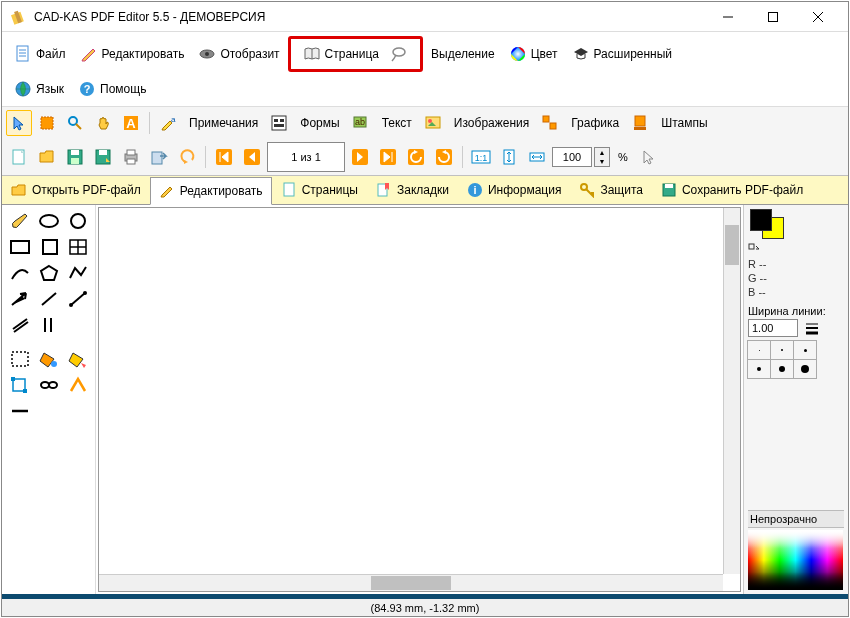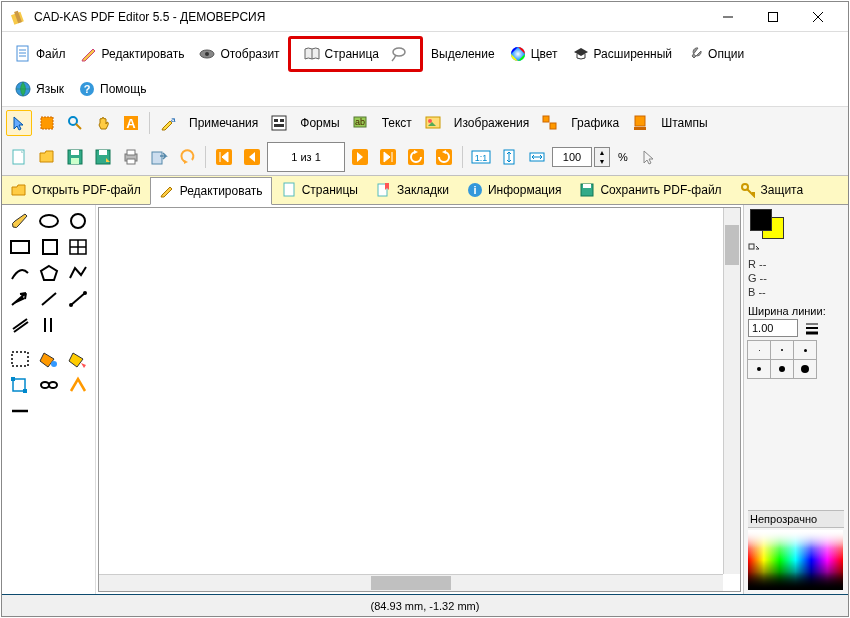--- a/index.html
+++ b/index.html
@@ -38,21 +38,21 @@
 .swatch-row { display: flex; gap: 0; margin-bottom: 4px; }
 .swatch { width: 22px; height: 22px; border: 1px solid #333; }
 .rgb { line-height: 14px; font-size: 11px; color: #333; }
 .linewidth-input { width: 50px; height: 18px; border: 1px solid #888; font-size: 11px; padding: 0 3px; }
 .dot-grid { display: flex; flex-wrap: wrap; width: 72px; margin-top: 4px; }
 .dot-cell { width: 24px; height: 20px; border: 1px solid #aaa; display: flex; align-items: center; justify-content: center; margin: -1px 0 0 -1px; cursor: pointer; }
 .dot { background: #000; border-radius: 50%; }
 .opacity-label { margin-top: 12px; background: #e8e8e8; border-top: 1px solid #bbb; border-bottom: 1px solid #bbb; padding: 2px; font-size: 11px; }
 .color-picker { width: 95px; height: 60px; margin-top: 2px; background: linear-gradient(to right, #f00, #ff0, #0f0, #0ff, #00f, #f0f, #f00), linear-gradient(to bottom, rgba(255,255,255,1), rgba(255,255,255,0) 50%, rgba(0,0,0,0) 50%, rgba(0,0,0,1)); background-blend-mode: overlay; }
 .color-picker-inner { width: 100%; height: 100%; background: linear-gradient(to bottom, #fff, transparent 30%, transparent 70%, #000); }
-.statusbar { height: 22px; background: #f0f0f0; border-top: 1px solid #0c4a6e; display: flex; align-items: center; justify-content: center; font-size: 11px; }
+.statusbar { height: 22px; background: #f0f0f0; border-top: 5px solid #0c4a6e; display: flex; align-items: center; justify-content: center; font-size: 11px; }
 .spinner-btns { display: inline-flex; flex-direction: column; border: 1px solid #888; }
 .spinner-btns .sp { width: 14px; height: 9px; font-size: 7px; display: flex; align-items: center; justify-content: center; background: #f0f0f0; cursor: pointer; }
 svg { display: block; }
 </style>
 </head>
 <body>
 
 <div class="window">
 
   <div class="titlebar">
@@ -140,26 +140,20 @@
         </svg>
       <span>Цвет</span>
     </span>
     <span class="menuitem">
       <svg width="18" height="18">
           <path d="M2 7 L9 3 L16 7 L9 11 Z" fill="#333"></path>
           <path d="M5 9 L5 13 Q9 15 13 13 L13 9" fill="none" stroke="#333"></path>
         </svg>
       <span>Расширенный</span>
     </span>
-    <span class="menuitem">
-      <svg width="18" height="18">
-          <path d="M12 3 A4 4 0 1 0 15 6 L8 13 L6 11 Z" fill="#999" stroke="#666"></path>
-        </svg>
-      <span>Опции</span>
-    </span>
     <div style="flex-basis:100%;height:0"></div>
     <span class="menuitem">
       <svg width="18" height="18">
           <circle cx="9" cy="9" r="7" fill="#3498db" stroke="#2471a3"></circle>
           <path d="M2 9 L16 9 M9 2 Q14 9 9 16 Q4 9 9 2" fill="#27ae60" stroke="#1e8449" stroke-width="0.5"></path>
         </svg>
       <span>Язык</span>
     </span>
     <span class="menuitem">
       <svg width="18" height="18">
@@ -405,31 +399,31 @@
     </span>
     <span class="tab">
       <svg width="16" height="16">
           <circle cx="8" cy="8" r="7" fill="#3498db"></circle>
           <text x="8" y="12" text-anchor="middle" fill="#fff" font-size="11" font-weight="bold">i</text>
         </svg>
       <span>Информация</span>
     </span>
     <span class="tab">
       <svg width="16" height="16">
+          <circle cx="5" cy="5" r="3" fill="none" stroke="#c90" stroke-width="2"></circle>
+          <path d="M7 7 L14 14 L14 11 L12 11" fill="none" stroke="#c90" stroke-width="2"></path>
+        </svg>
+      <span>Защита</span>
+    </span>
+    <span class="tab">
+      <svg width="16" height="16">
           <rect x="2" y="2" width="12" height="12" fill="#3a8" stroke="#175"></rect>
           <rect x="4" y="2" width="8" height="4" fill="#fff"></rect>
         </svg>
       <span>Сохранить PDF-файл</span>
-    </span>
-    <span class="tab">
-      <svg width="16" height="16">
-          <circle cx="5" cy="5" r="3" fill="none" stroke="#c90" stroke-width="2"></circle>
-          <path d="M7 7 L14 14 L14 11 L12 11" fill="none" stroke="#c90" stroke-width="2"></path>
-        </svg>
-      <span>Защита</span>
     </span>
   </div>
 
   <div class="workspace">
     <div class="left-tools">
       <div class="tool-row">
         <span class="tool">
             <svg width="22" height="20">
               <path d="M4 16 Q2 12 6 10 L16 3 L18 5 L10 14 Q8 18 4 16" fill="#f7c948" stroke="#333"></path>
             </svg>

